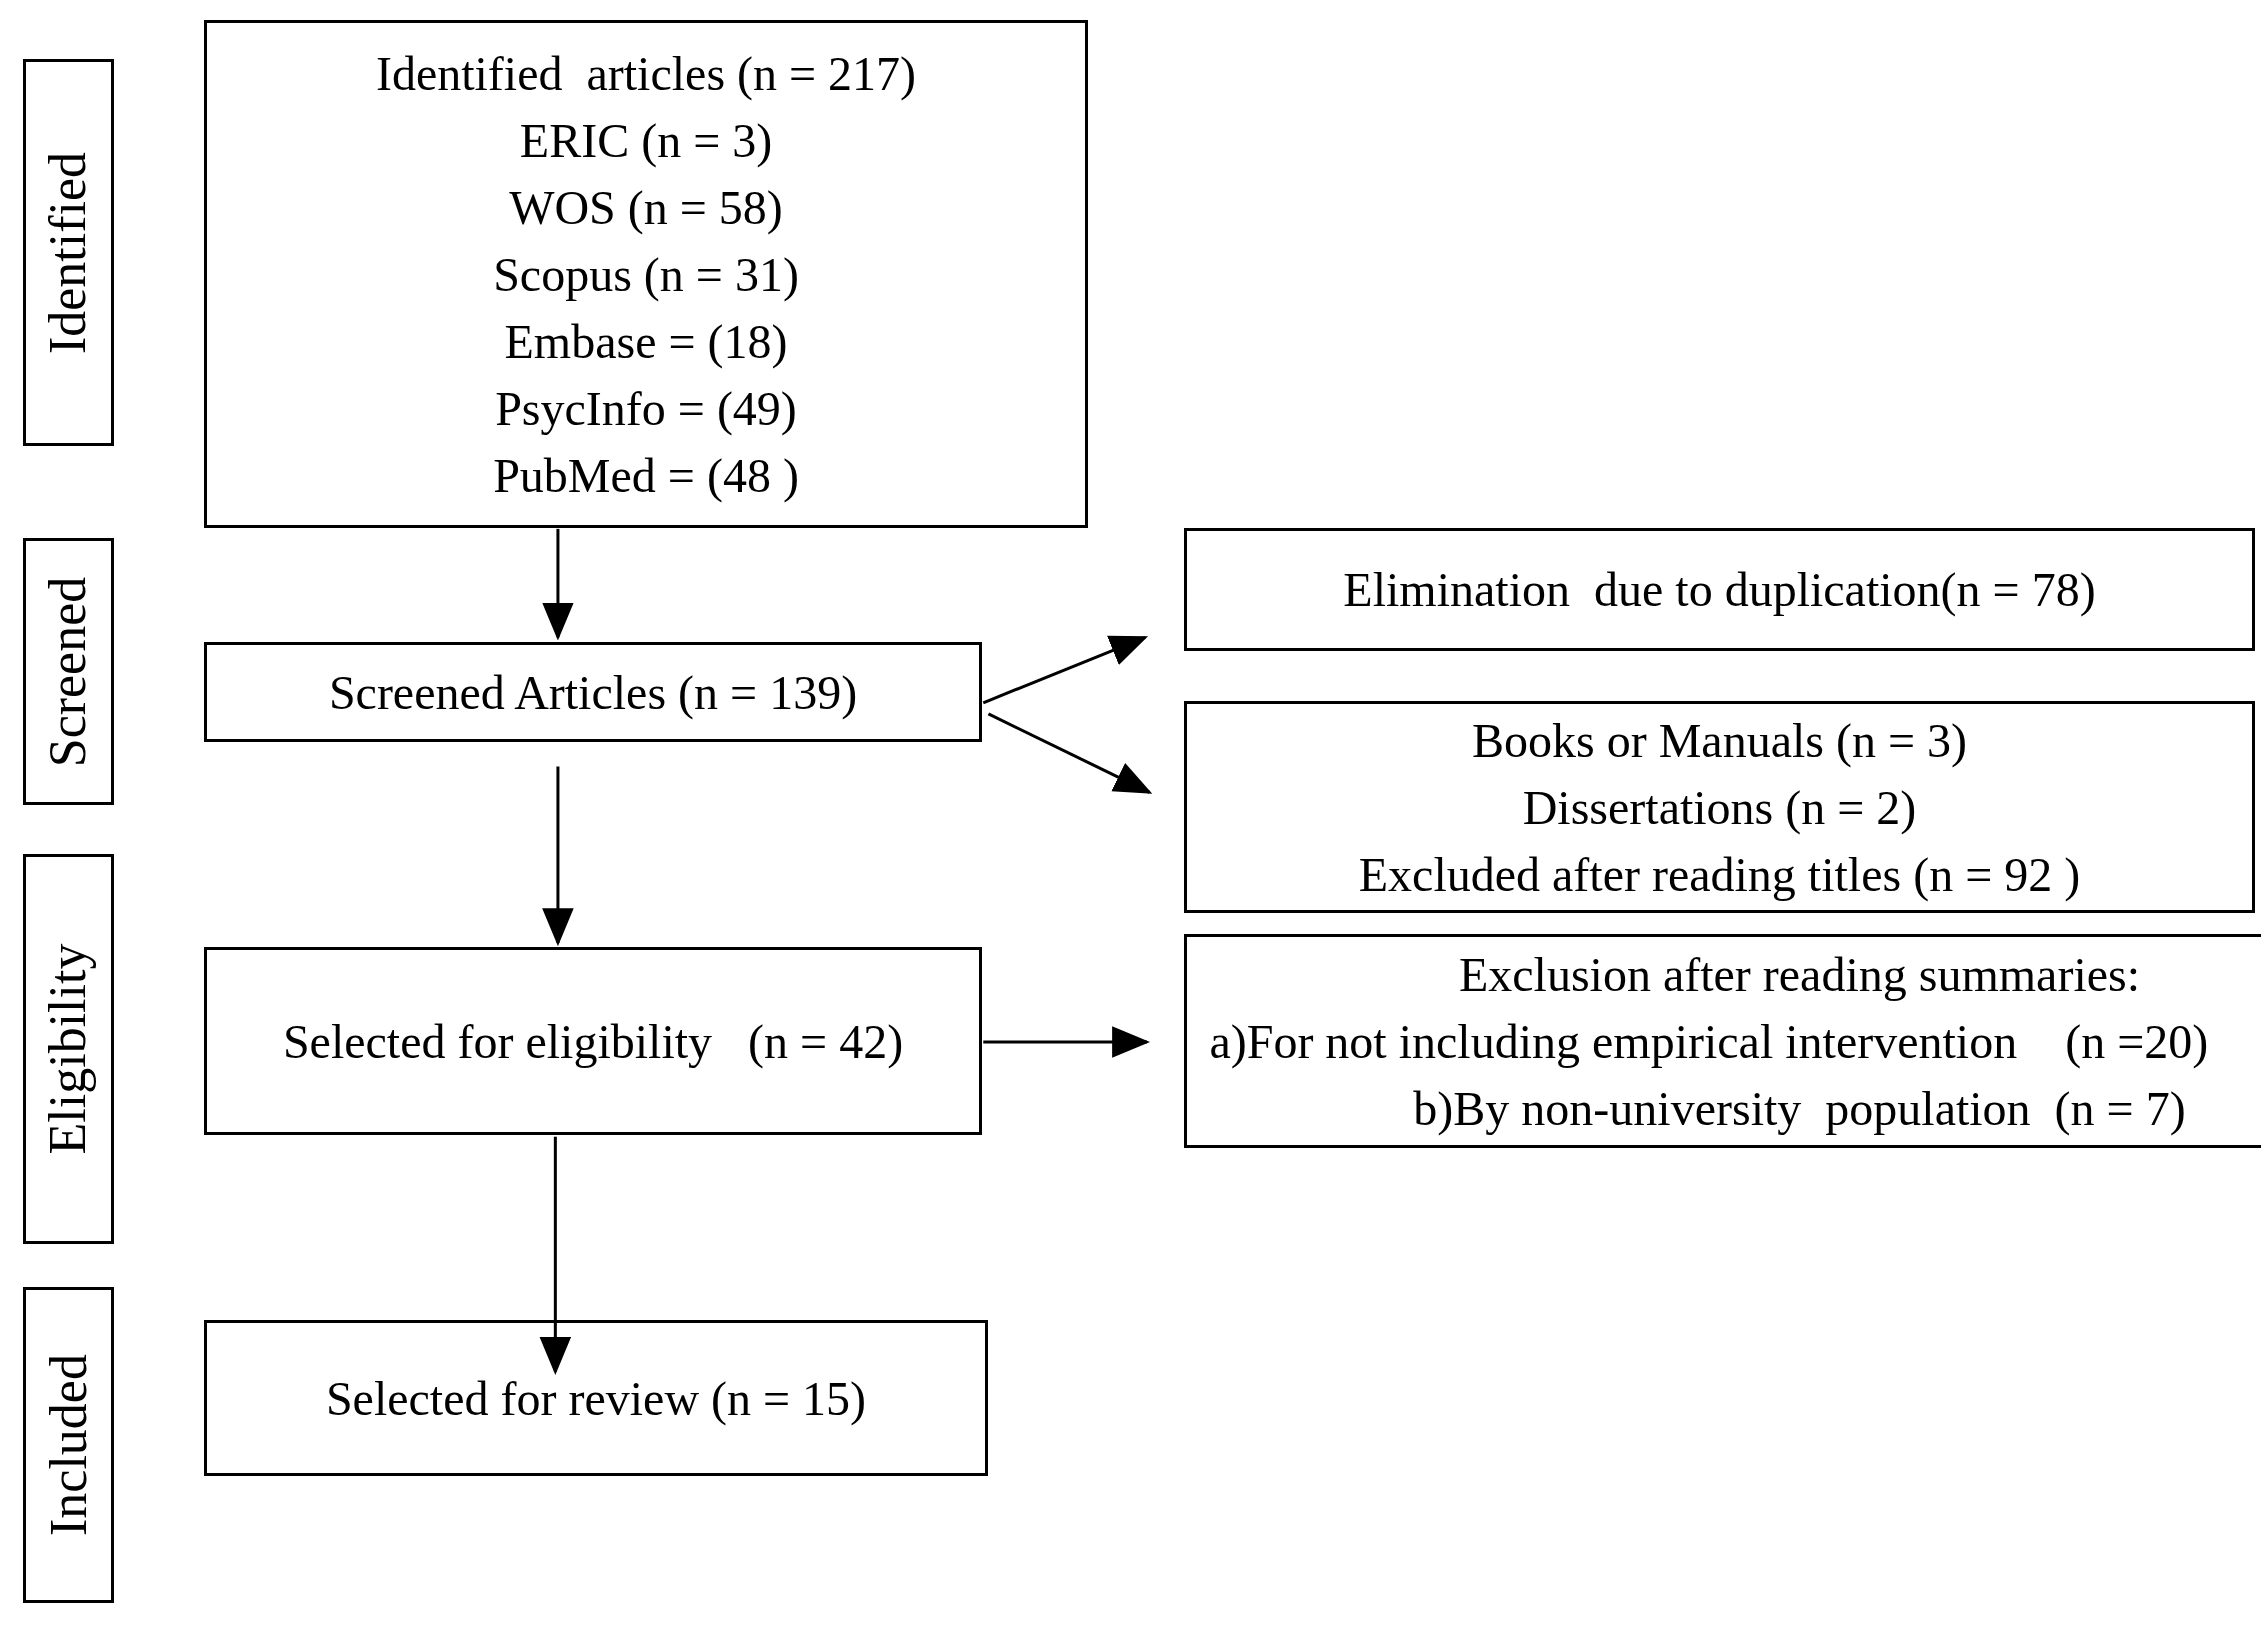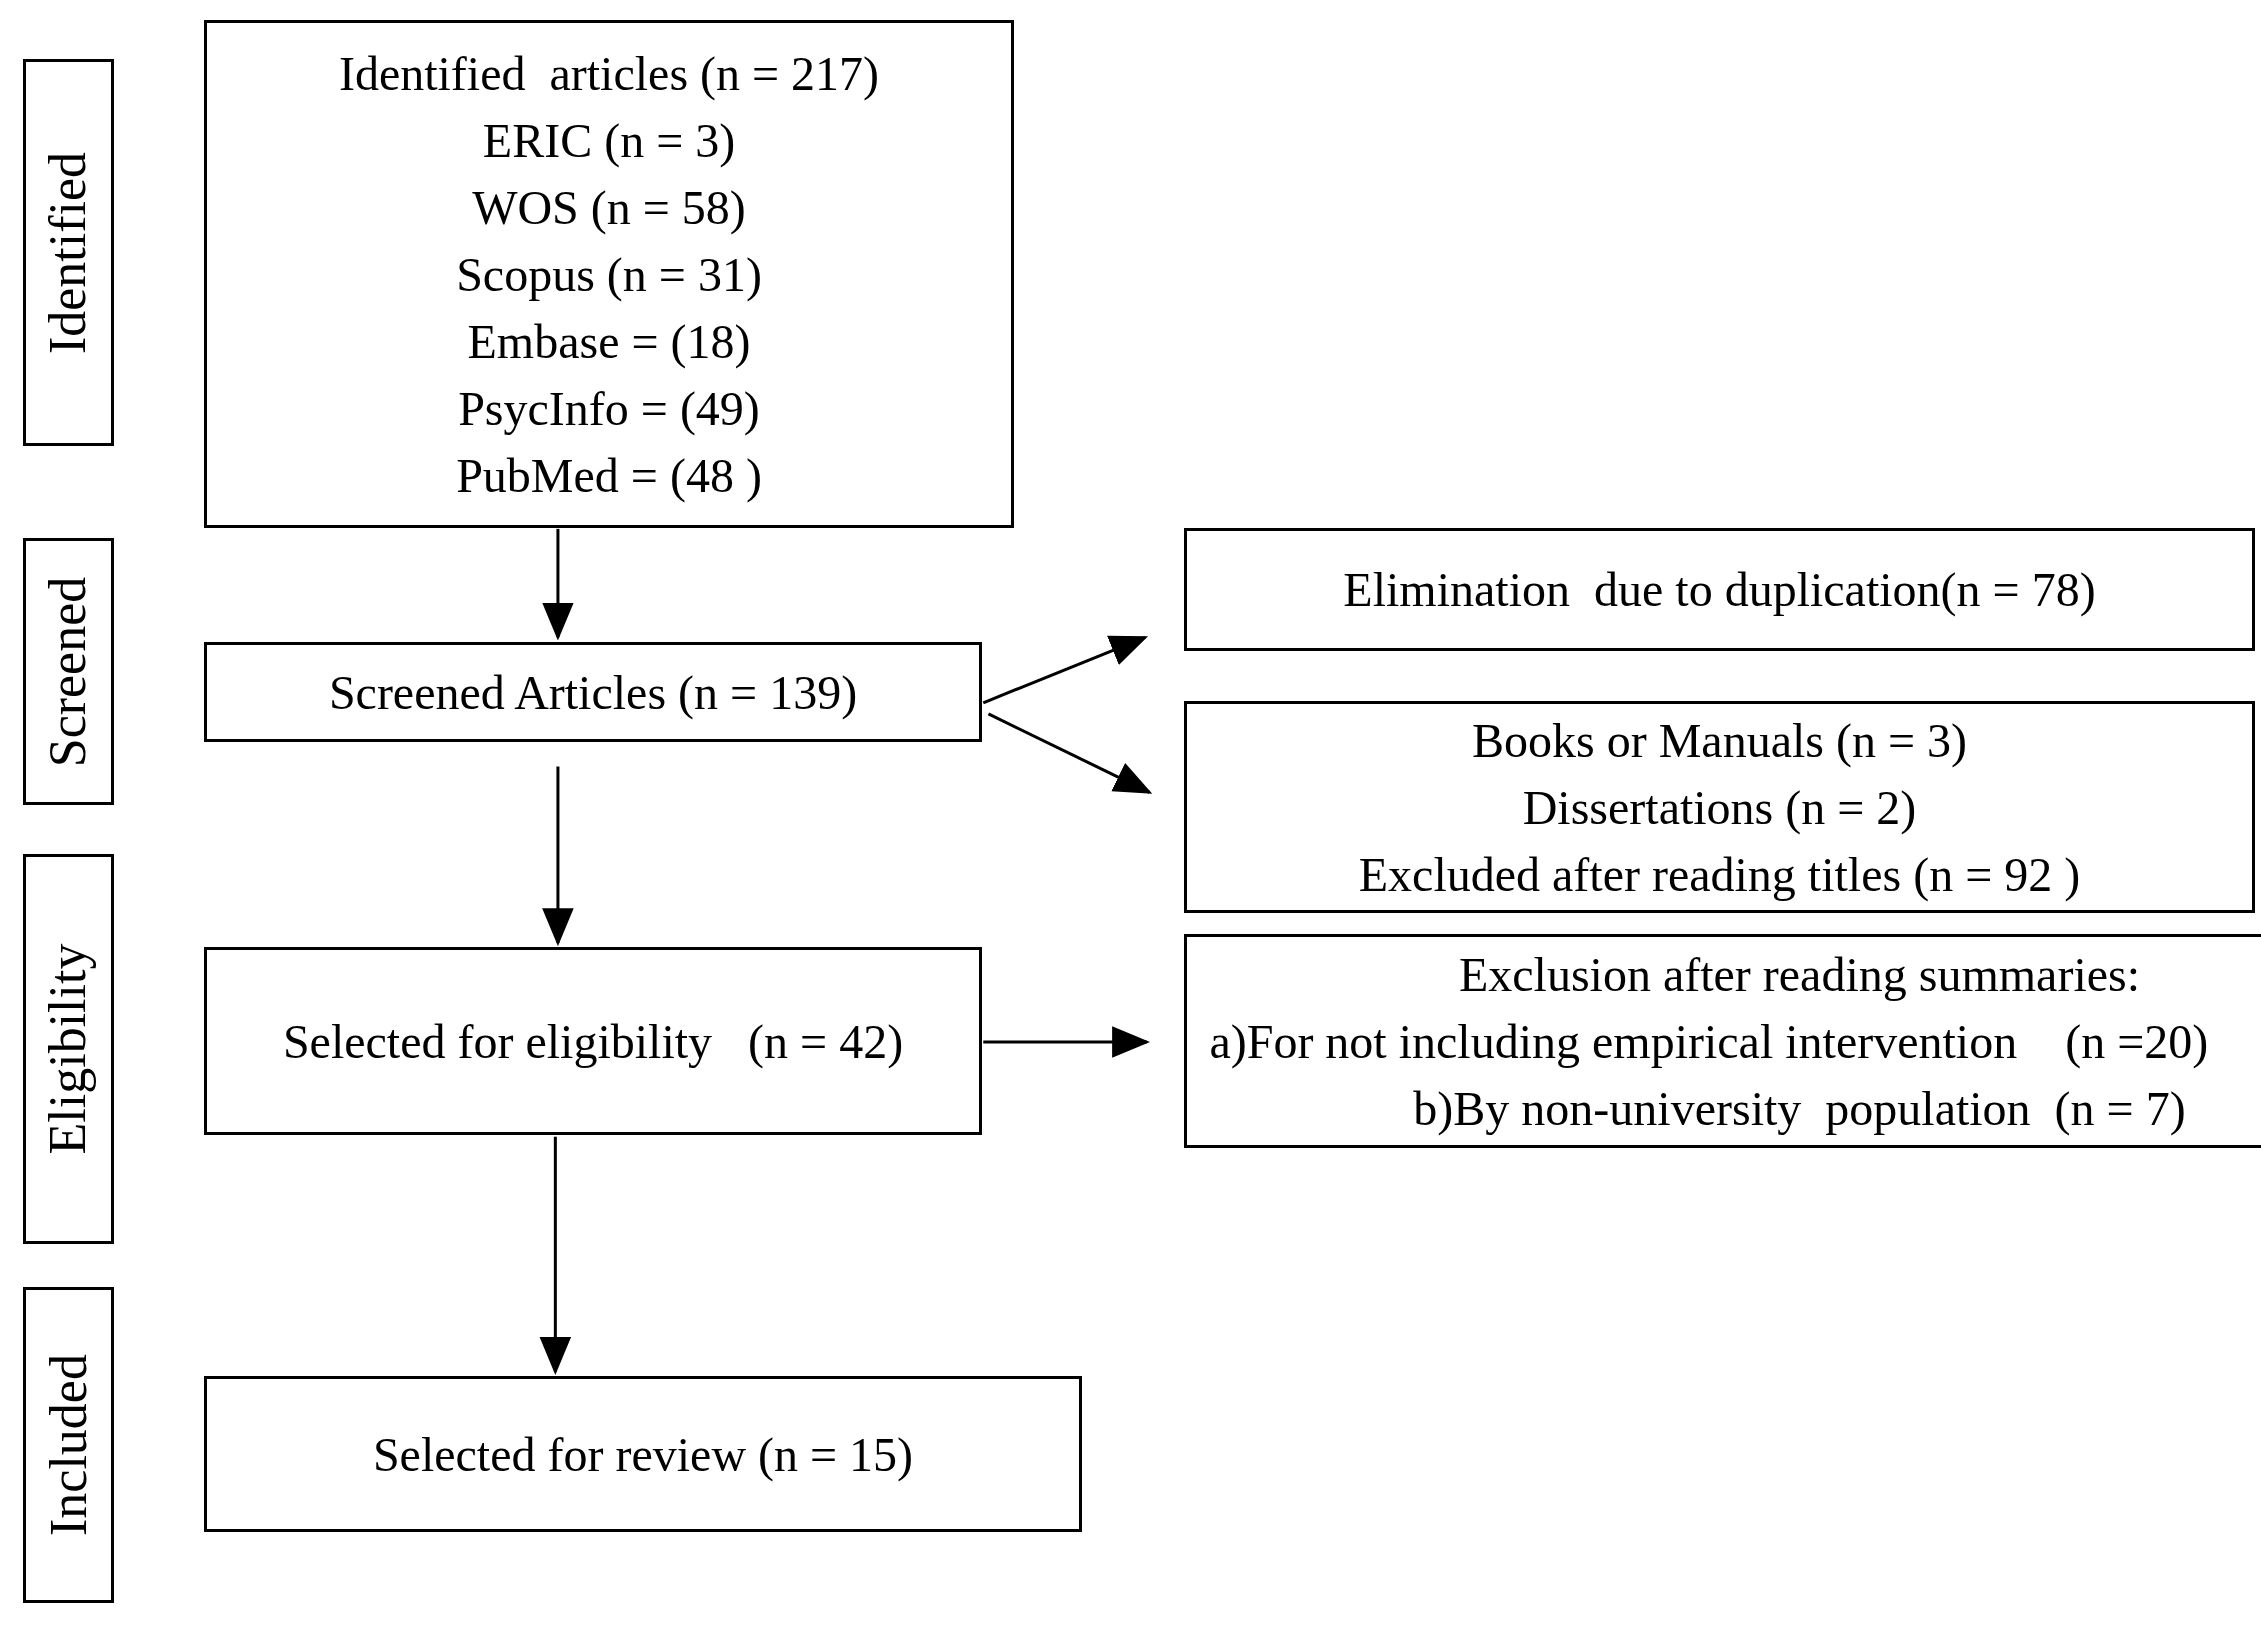--- a/index.html
+++ b/index.html
@@ -76,39 +76,39 @@
   <div class="stage-box" style="left:23px; top:538px; width:91px; height:267px;">
     <span class="vlabel">Screened</span>
   </div>
   <div class="stage-box" style="left:23px; top:854px; width:91px; height:390px;">
     <span class="vlabel">Eligibility</span>
   </div>
   <div class="stage-box" style="left:23px; top:1287px; width:91px; height:316px;">
     <span class="vlabel">Included</span>
   </div>
 
-  <div class="box" style="left:204px; top:20px; width:810px; height:508px;">
+  <div class="box" style="left:204px; top:20px; width:884px; height:508px;">
     <div class="line">Identified  articles (n = 217)</div>
     <div class="line">ERIC (n = 3)</div>
     <div class="line">WOS (n = 58)</div>
     <div class="line">Scopus (n = 31)</div>
     <div class="line">Embase = (18)</div>
     <div class="line">PsycInfo = (49)</div>
     <div class="line">PubMed = (48 )</div>
   </div>
 
   <div class="box" style="left:204px; top:642px; width:778px; height:100px;">
     <div class="line">Screened Articles (n = 139)</div>
   </div>
 
   <div class="box" style="left:204px; top:947px; width:778px; height:188px;">
     <div class="line">Selected for eligibility   (n = 42)</div>
   </div>
 
-  <div class="box" style="left:204px; top:1376px; width:878px; height:156px;">
+  <div class="box" style="left:204px; top:1320px; width:784px; height:156px;">
     <div class="line">Selected for review (n = 15)</div>
   </div>
 
   <div class="box" style="left:1184px; top:528px; width:1071px; height:123px;">
     <div class="line">Elimination  due to duplication(n = 78)</div>
   </div>
 
   <div class="box" style="left:1184px; top:673px; width:1071px; height:212px;margin-top:28px;">
     <div class="line">Books or Manuals (n = 3)</div>
     <div class="line">Dissertations (n = 2)</div>

